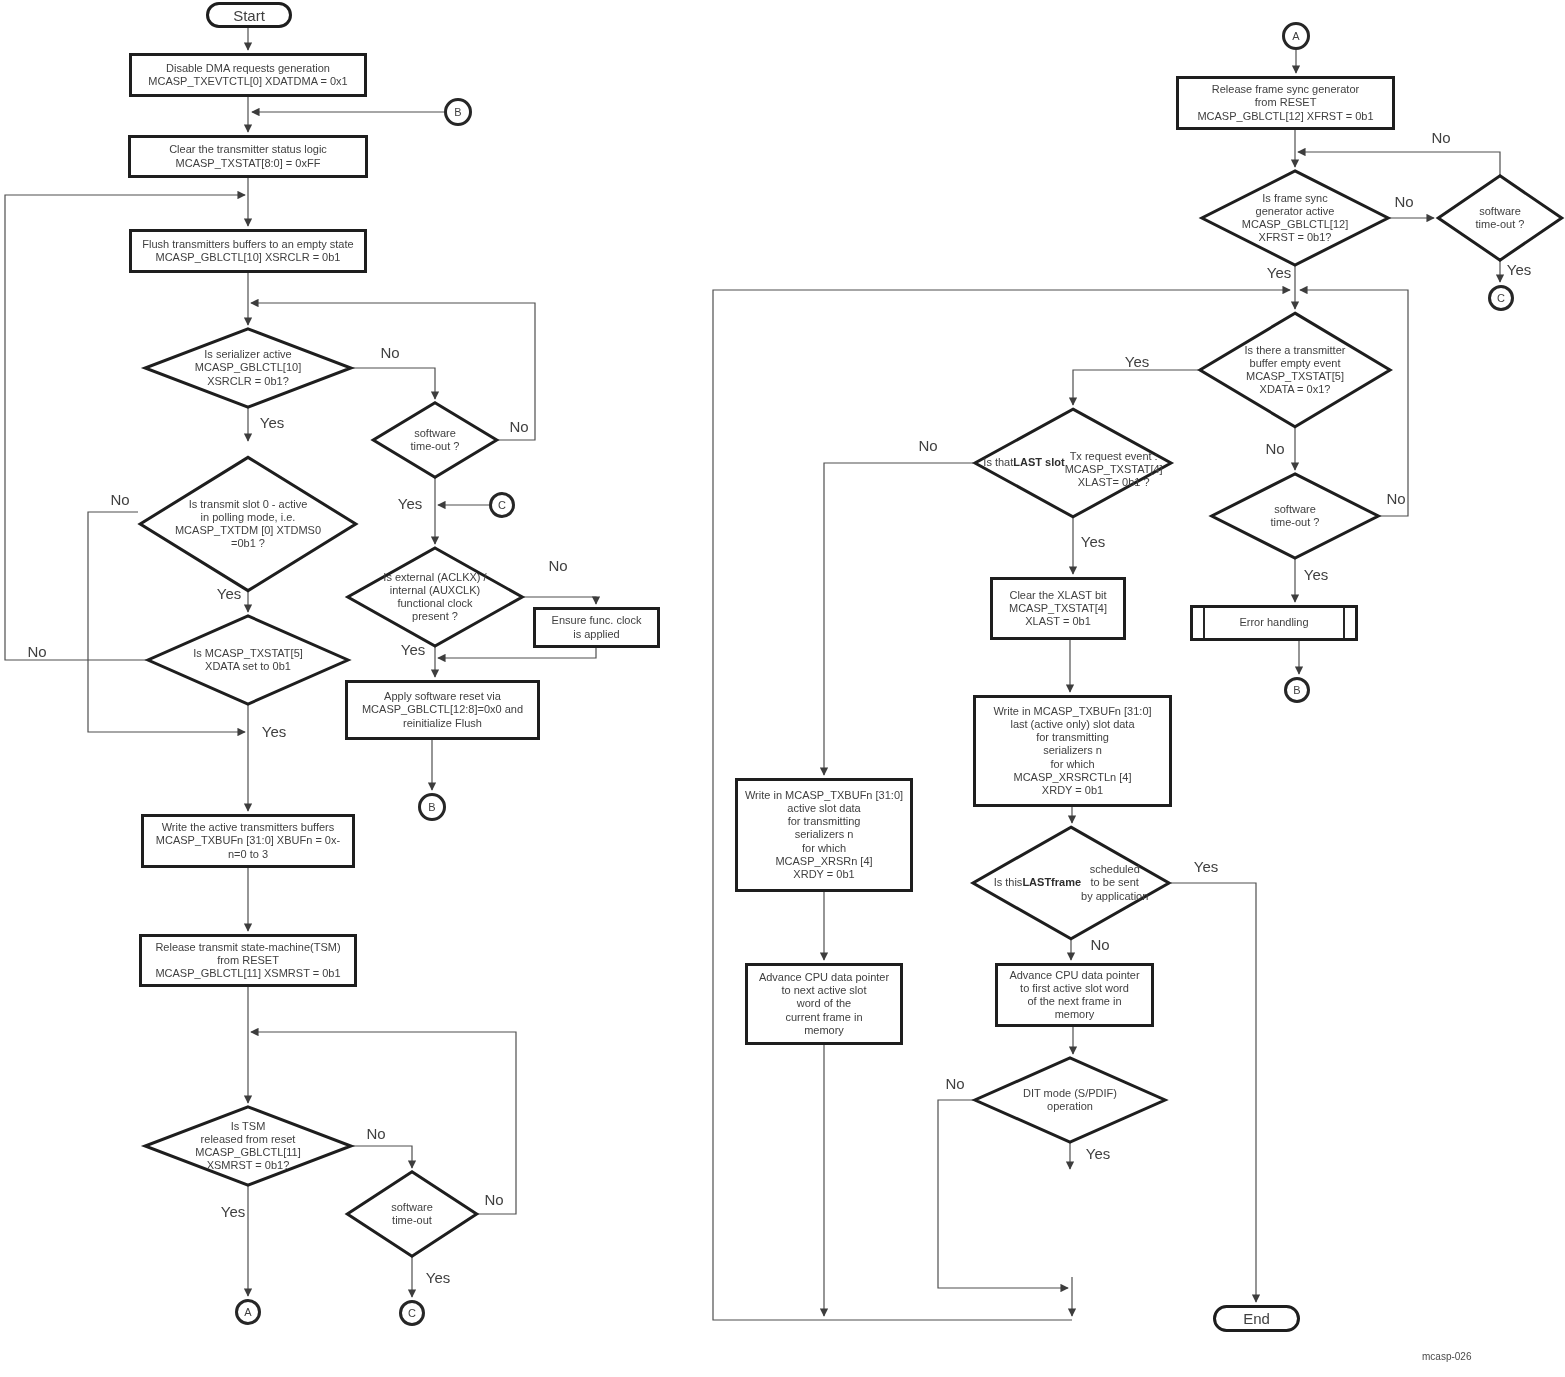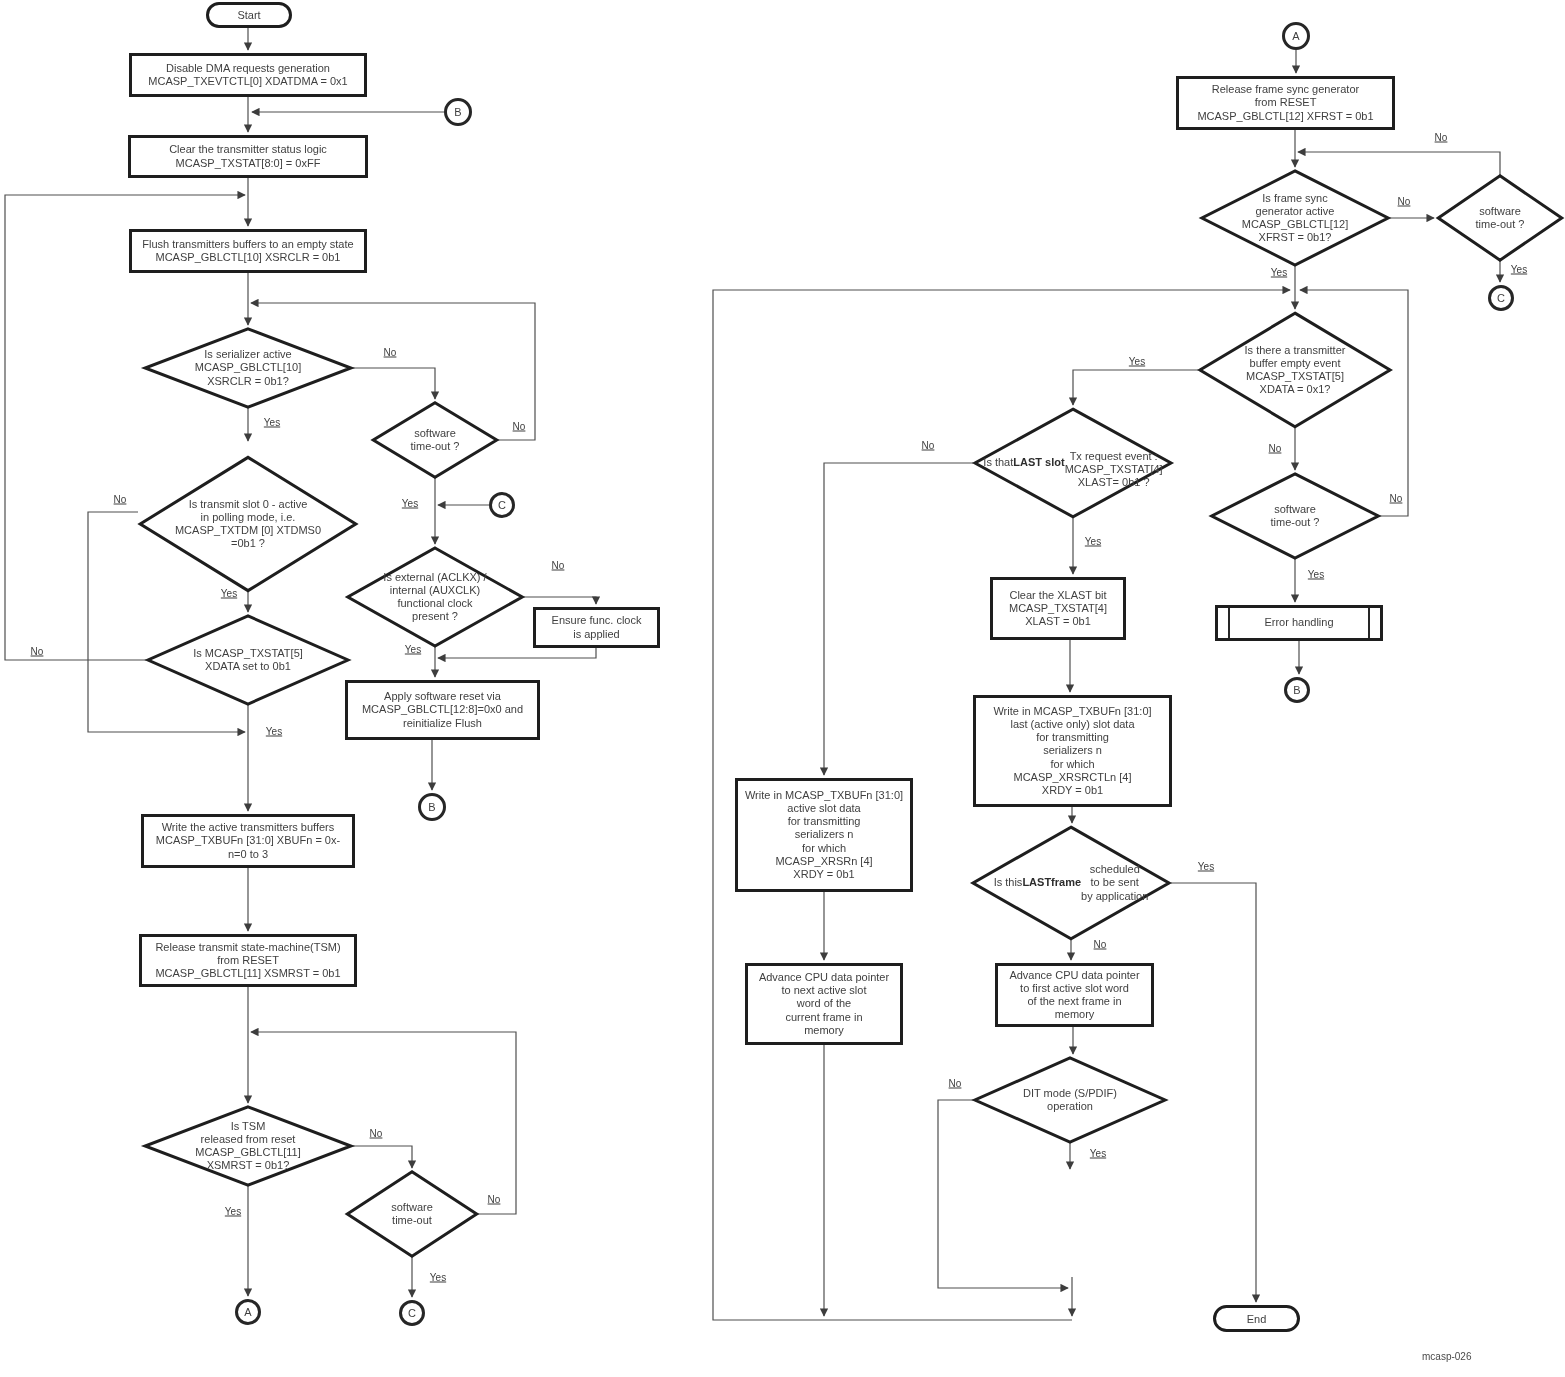--- a/index.html
+++ b/index.html
@@ -4,29 +4,29 @@
 <style>
   html,body{margin:0;padding:0;background:#ffffff;}
   #canvas{position:relative;width:1565px;height:1377px;background:#ffffff;
           font-family:"Liberation Sans", sans-serif;overflow:hidden;}
   #wires{position:absolute;left:0;top:0;width:1565px;height:1377px;}
   #wires polyline{fill:none;stroke:#4f4f4f;stroke-width:1.2;}
   .node{position:absolute;box-sizing:border-box;}
   .box{border:3px solid #1e1e1e;background:#fff;display:flex;align-items:center;justify-content:center;
        text-align:center;white-space:pre-line;font-size:11px;color:#3f3f3f;line-height:1.2;padding:1px 2px;}
   .oval{border:3px solid #1e1e1e;background:#fff;border-radius:16px;display:flex;align-items:center;
-        justify-content:center;font-size:11px;color:#3f3f3f;}
+        justify-content:center;font-size:15px;color:#3f3f3f;}
   .conn{border:3px solid #262626;background:#fff;border-radius:50%;display:flex;align-items:center;
         justify-content:center;font-size:11px;color:#3f3f3f;}
   .diamond{display:block;}
   .dshape{position:absolute;left:0;top:0;width:100%;height:100%;overflow:visible;}
   .dshape polygon{fill:#ffffff;stroke:#1e1e1e;stroke-width:3;vector-effect:non-scaling-stroke;}
   .dtext{position:absolute;left:0;top:0;right:0;bottom:0;display:flex;align-items:center;justify-content:center;
          text-align:center;white-space:pre-line;font-size:11px;color:#3f3f3f;line-height:1.2;}
-  .lbl{position:absolute;transform:translate(-50%,-50%);font-size:10px;color:#3f3f3f;white-space:nowrap;text-decoration:underline;}
+  .lbl{position:absolute;transform:translate(-50%,-50%);font-size:15px;color:#3f3f3f;white-space:nowrap;}
   .pbar{position:absolute;top:0;bottom:0;width:2px;background:#262626;}
   .pbar.l{left:10px;} .pbar.r{right:10px;}
   .caption{position:absolute;font-size:10px;color:#4a4a4a;}
   b{color:#2d2d2d;}
 </style>
 </head>
 <body>
 
 <div id="canvas">
 
@@ -166,21 +166,21 @@
     <svg class="dshape" viewBox="0 0 100 100" preserveAspectRatio="none">
         <polygon points="50,1 99,50 50,99 1,50"></polygon>
       </svg>
     <div class="dtext">software
 time-out</div>
   </div>
 
   <div class="node box" style="left:1176px;top:76px;width:219px;height:54px"><span>Release frame sync generator
 from RESET
 MCASP_GBLCTL[12] XFRST = 0b1</span></div>
-  <div class="node box" style="left:1215px;top:605px;width:168px;height:36px;position:absolute">
+  <div class="node box" style="left:1190px;top:605px;width:168px;height:36px;position:absolute">
     <span class="pbar l"></span>
     <span>Error handling</span>
     <span class="pbar r"></span>
   </div>
   <div class="node box" style="left:990px;top:577px;width:136px;height:63px"><span>Clear the XLAST bit
 MCASP_TXSTAT[4]
 XLAST = 0b1</span></div>
   <div class="node box" style="left:973px;top:695px;width:199px;height:112px"><span>Write in MCASP_TXBUFn [31:0]
 last (active only) slot data
 for transmitting

